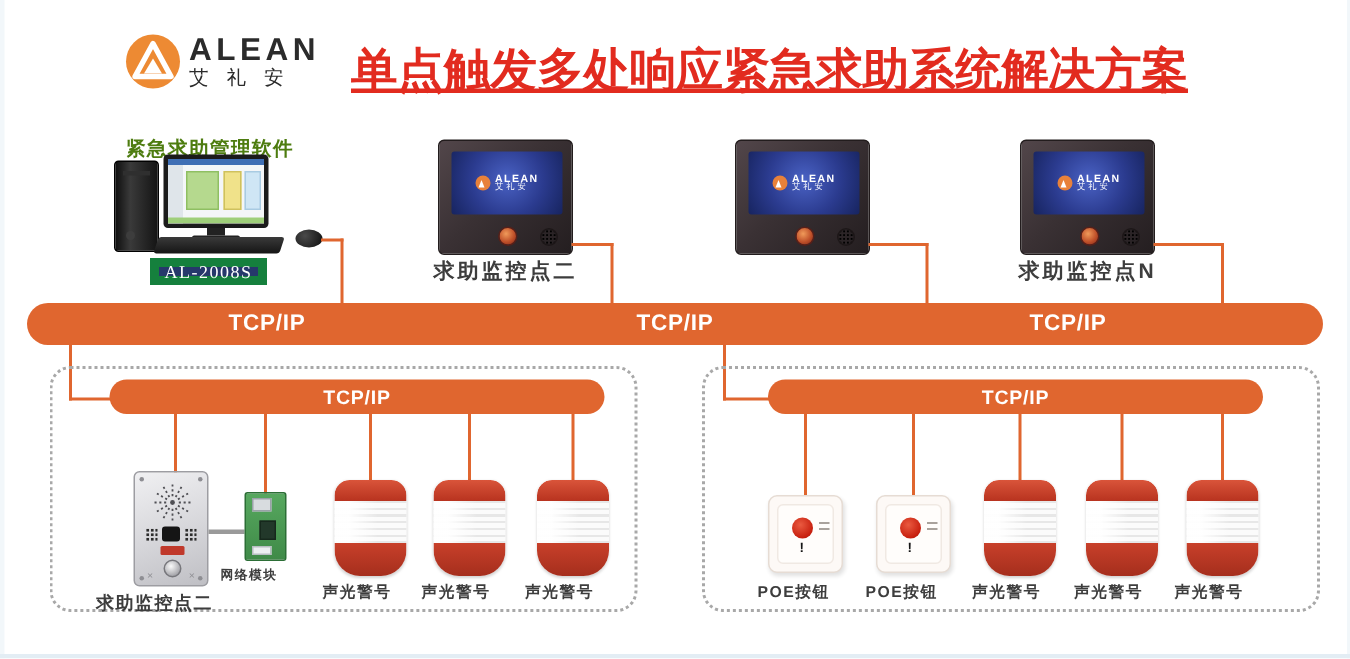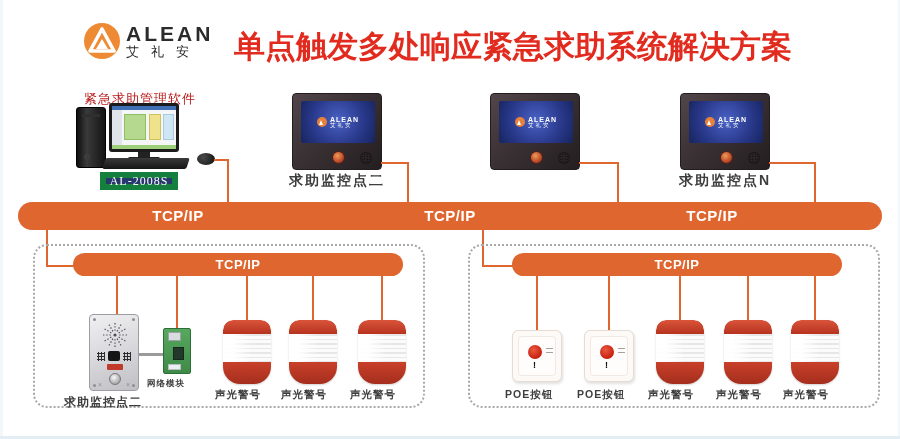--- a/index.html
+++ b/index.html
@@ -6,24 +6,24 @@
   body { background:#fff; font-family:"Liberation Sans","DejaVu Sans",sans-serif; }
   .canvas { position:relative; width:900px; height:439px; background:#fff; overflow:hidden;
             box-shadow: inset 0 -3px 0 #e3edf4, inset 3px 0 0 #f2f7fa, inset -2px 0 0 #f2f7fa; }
 
   
   .logo-badge { position:absolute; left:83px; top:22px; width:38px; height:38px; }
   .logo-text  { position:absolute; left:126px; top:24px; }
   .logo-brand { font-size:21px; font-weight:bold; color:#2b2b2b; letter-spacing:3px; line-height:20px; }
   .logo-cn    { font-size:13px; color:#2b2b2b; letter-spacing:12px; line-height:16px; white-space:nowrap; }
   .main-title { position:absolute; left:234px; top:26px; width:640px; font-size:31px; font-weight:bold;
-                color:#e22b1f; letter-spacing:0px; white-space:nowrap; }
-
-  
-  .sw-label { position:absolute; left:84px; top:90px; font-size:13px; font-weight:normal; color:#b91c1c; letter-spacing:1px; }
+                color:#e22b1f; letter-spacing:0px; white-space:nowrap;text-decoration:underline; }
+
+  
+  .sw-label { position:absolute; left:84px; top:90px; font-size:13px; font-weight:bold; color:#4d7c0f; letter-spacing:1px; }
   .pc-tower { position:absolute; left:76px; top:107px; width:30px; height:61px; border-radius:3px;
               background:linear-gradient(90deg,#0e0e0e,#3a3a3a 35%,#141414); border:1px solid #000; }
   .pc-tower:before { content:""; position:absolute; left:5px; top:6px; width:18px; height:3px; background:#2f2f2f; }
   .pc-tower:after  { content:""; position:absolute; left:7px; top:46px; width:6px; height:6px; border-radius:50%; background:#3d3d3d; }
   .pc-monitor { position:absolute; left:109px; top:103px; width:70px; height:49px; background:#1b1b1b;
                 border-radius:3px; padding:3px; }
   .pc-screen { position:relative; width:100%; height:100%; background:#f4f6f8; overflow:hidden; }
   .scr-bar  { position:absolute; left:0; top:0; right:0; height:4px; background:#3f6fb5; }
   .scr-side { position:absolute; left:0; top:4px; width:10px; bottom:0; background:#dfe5ea; }
   .scr-g1 { position:absolute; left:12px; top:8px; width:22px; height:26px; background:#b5d98e; border:1px solid #8fbf62; }

